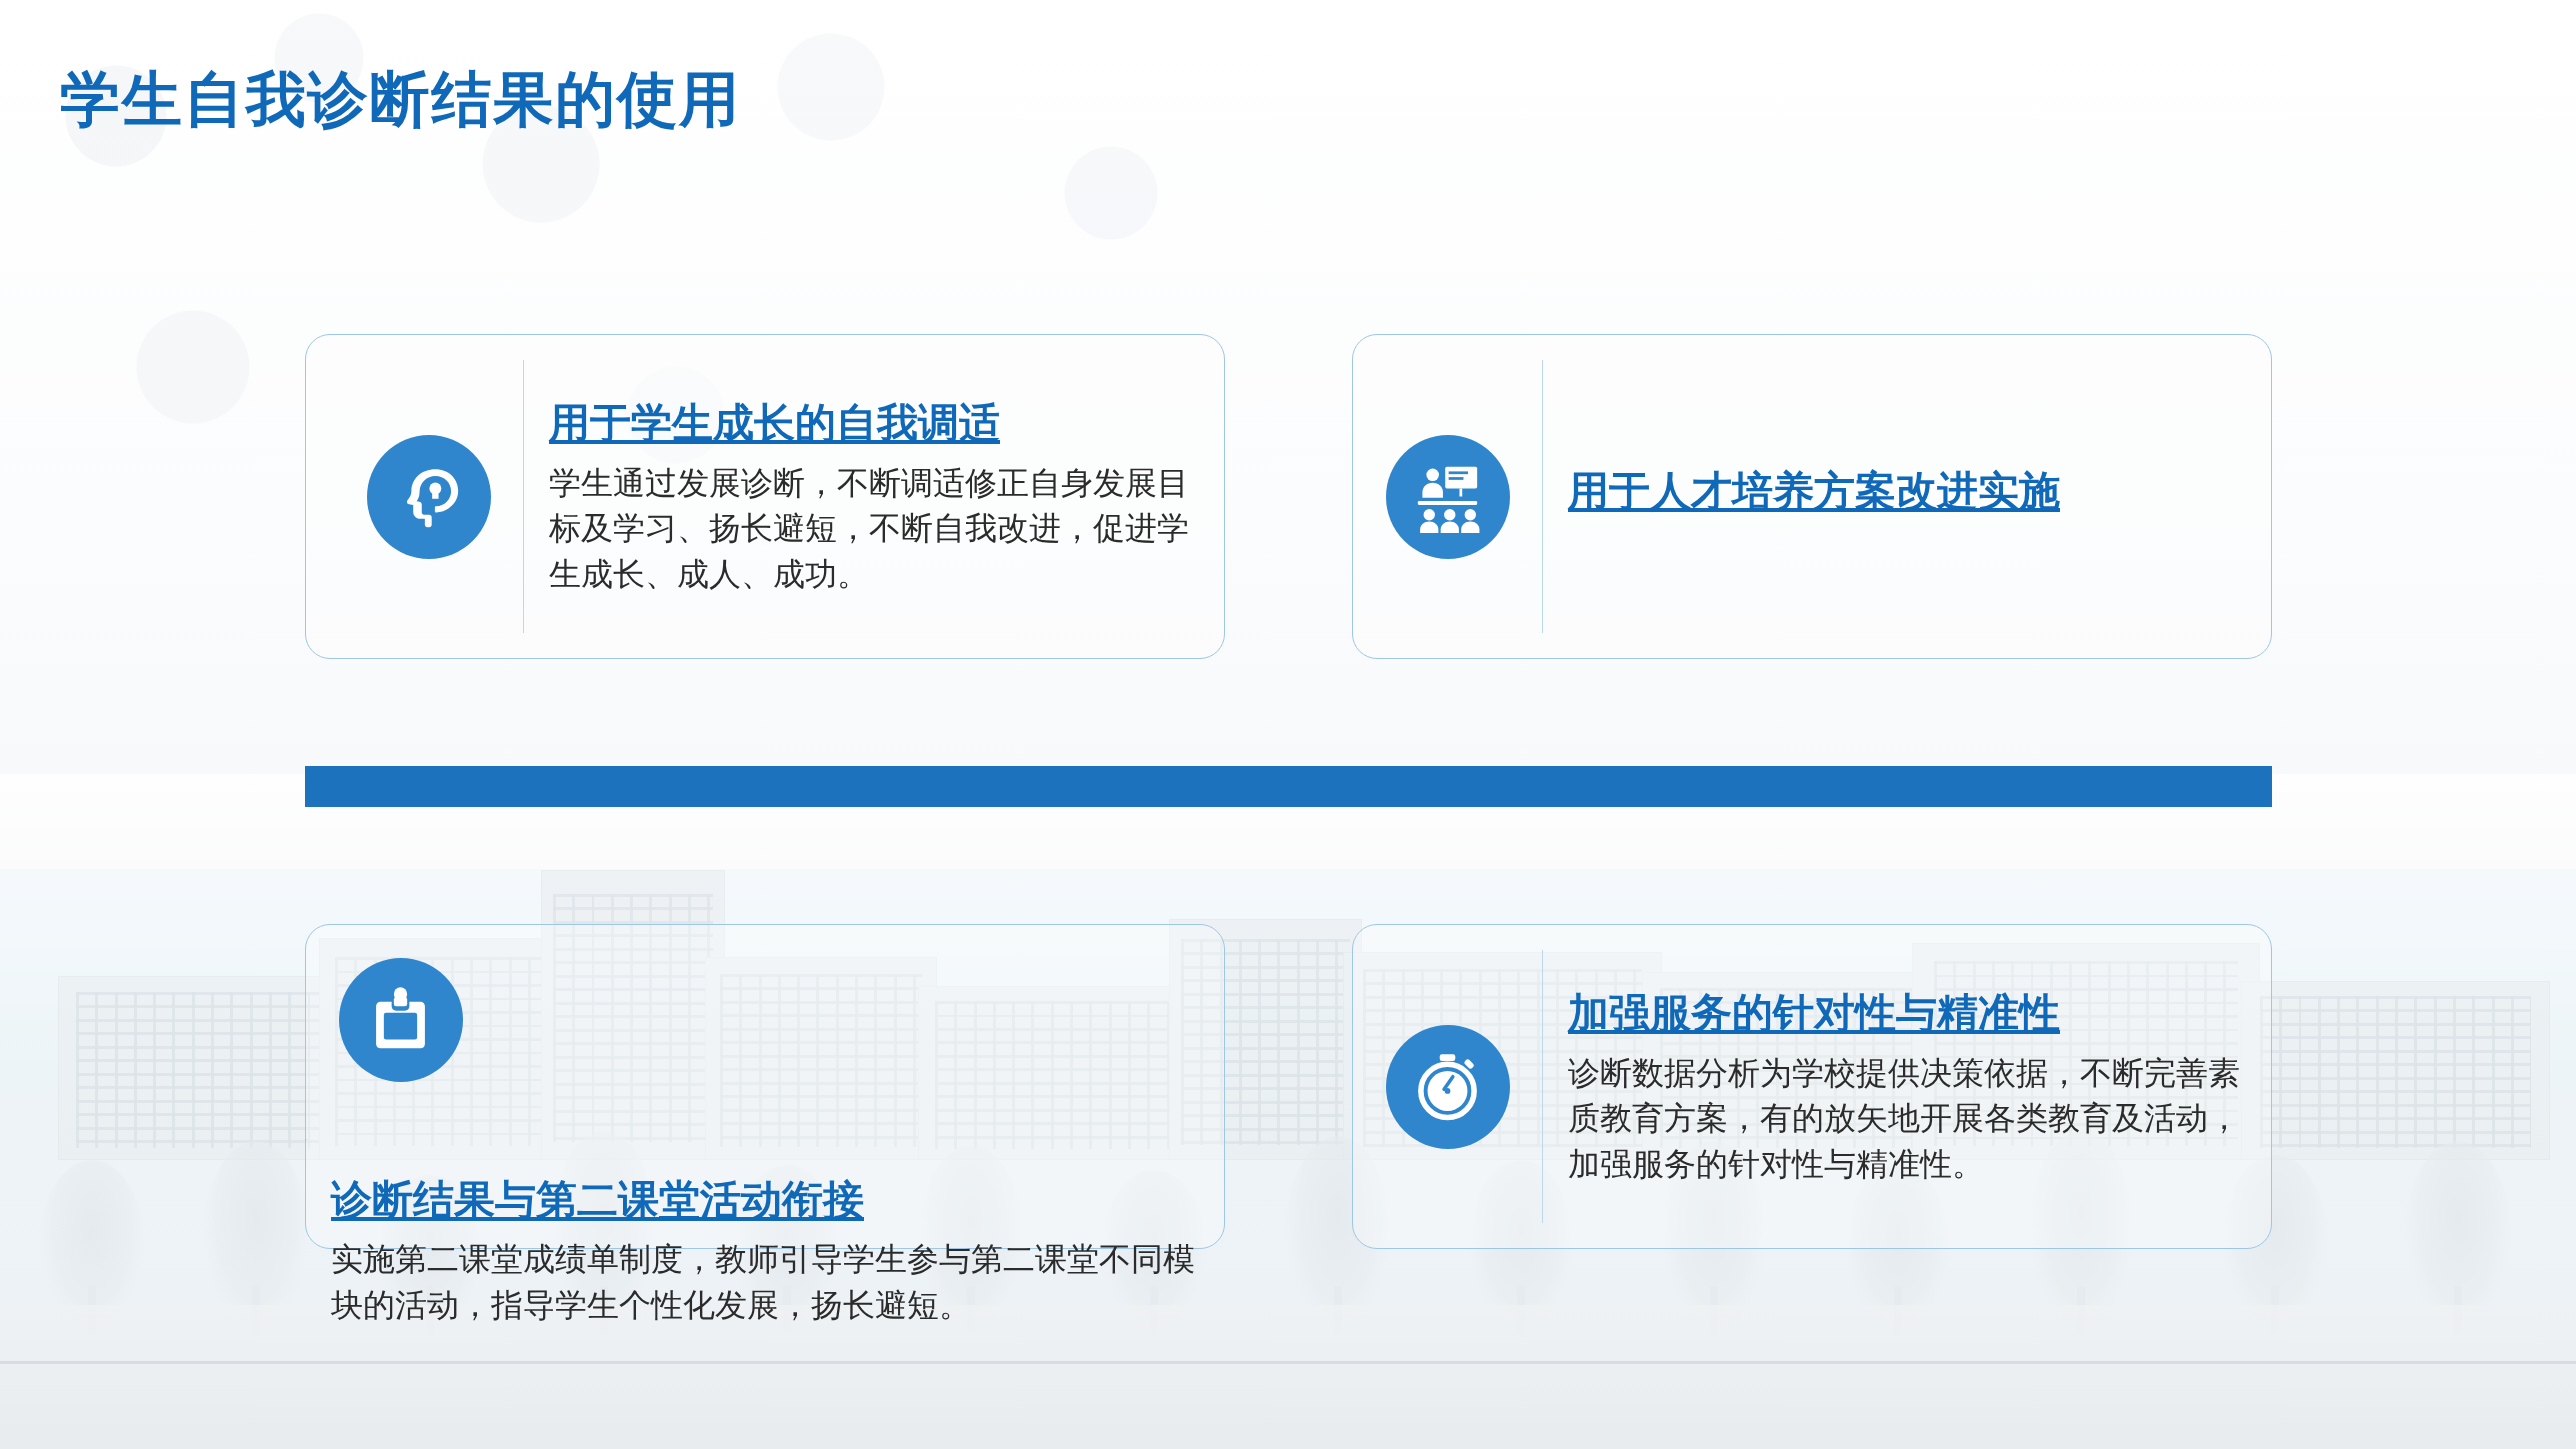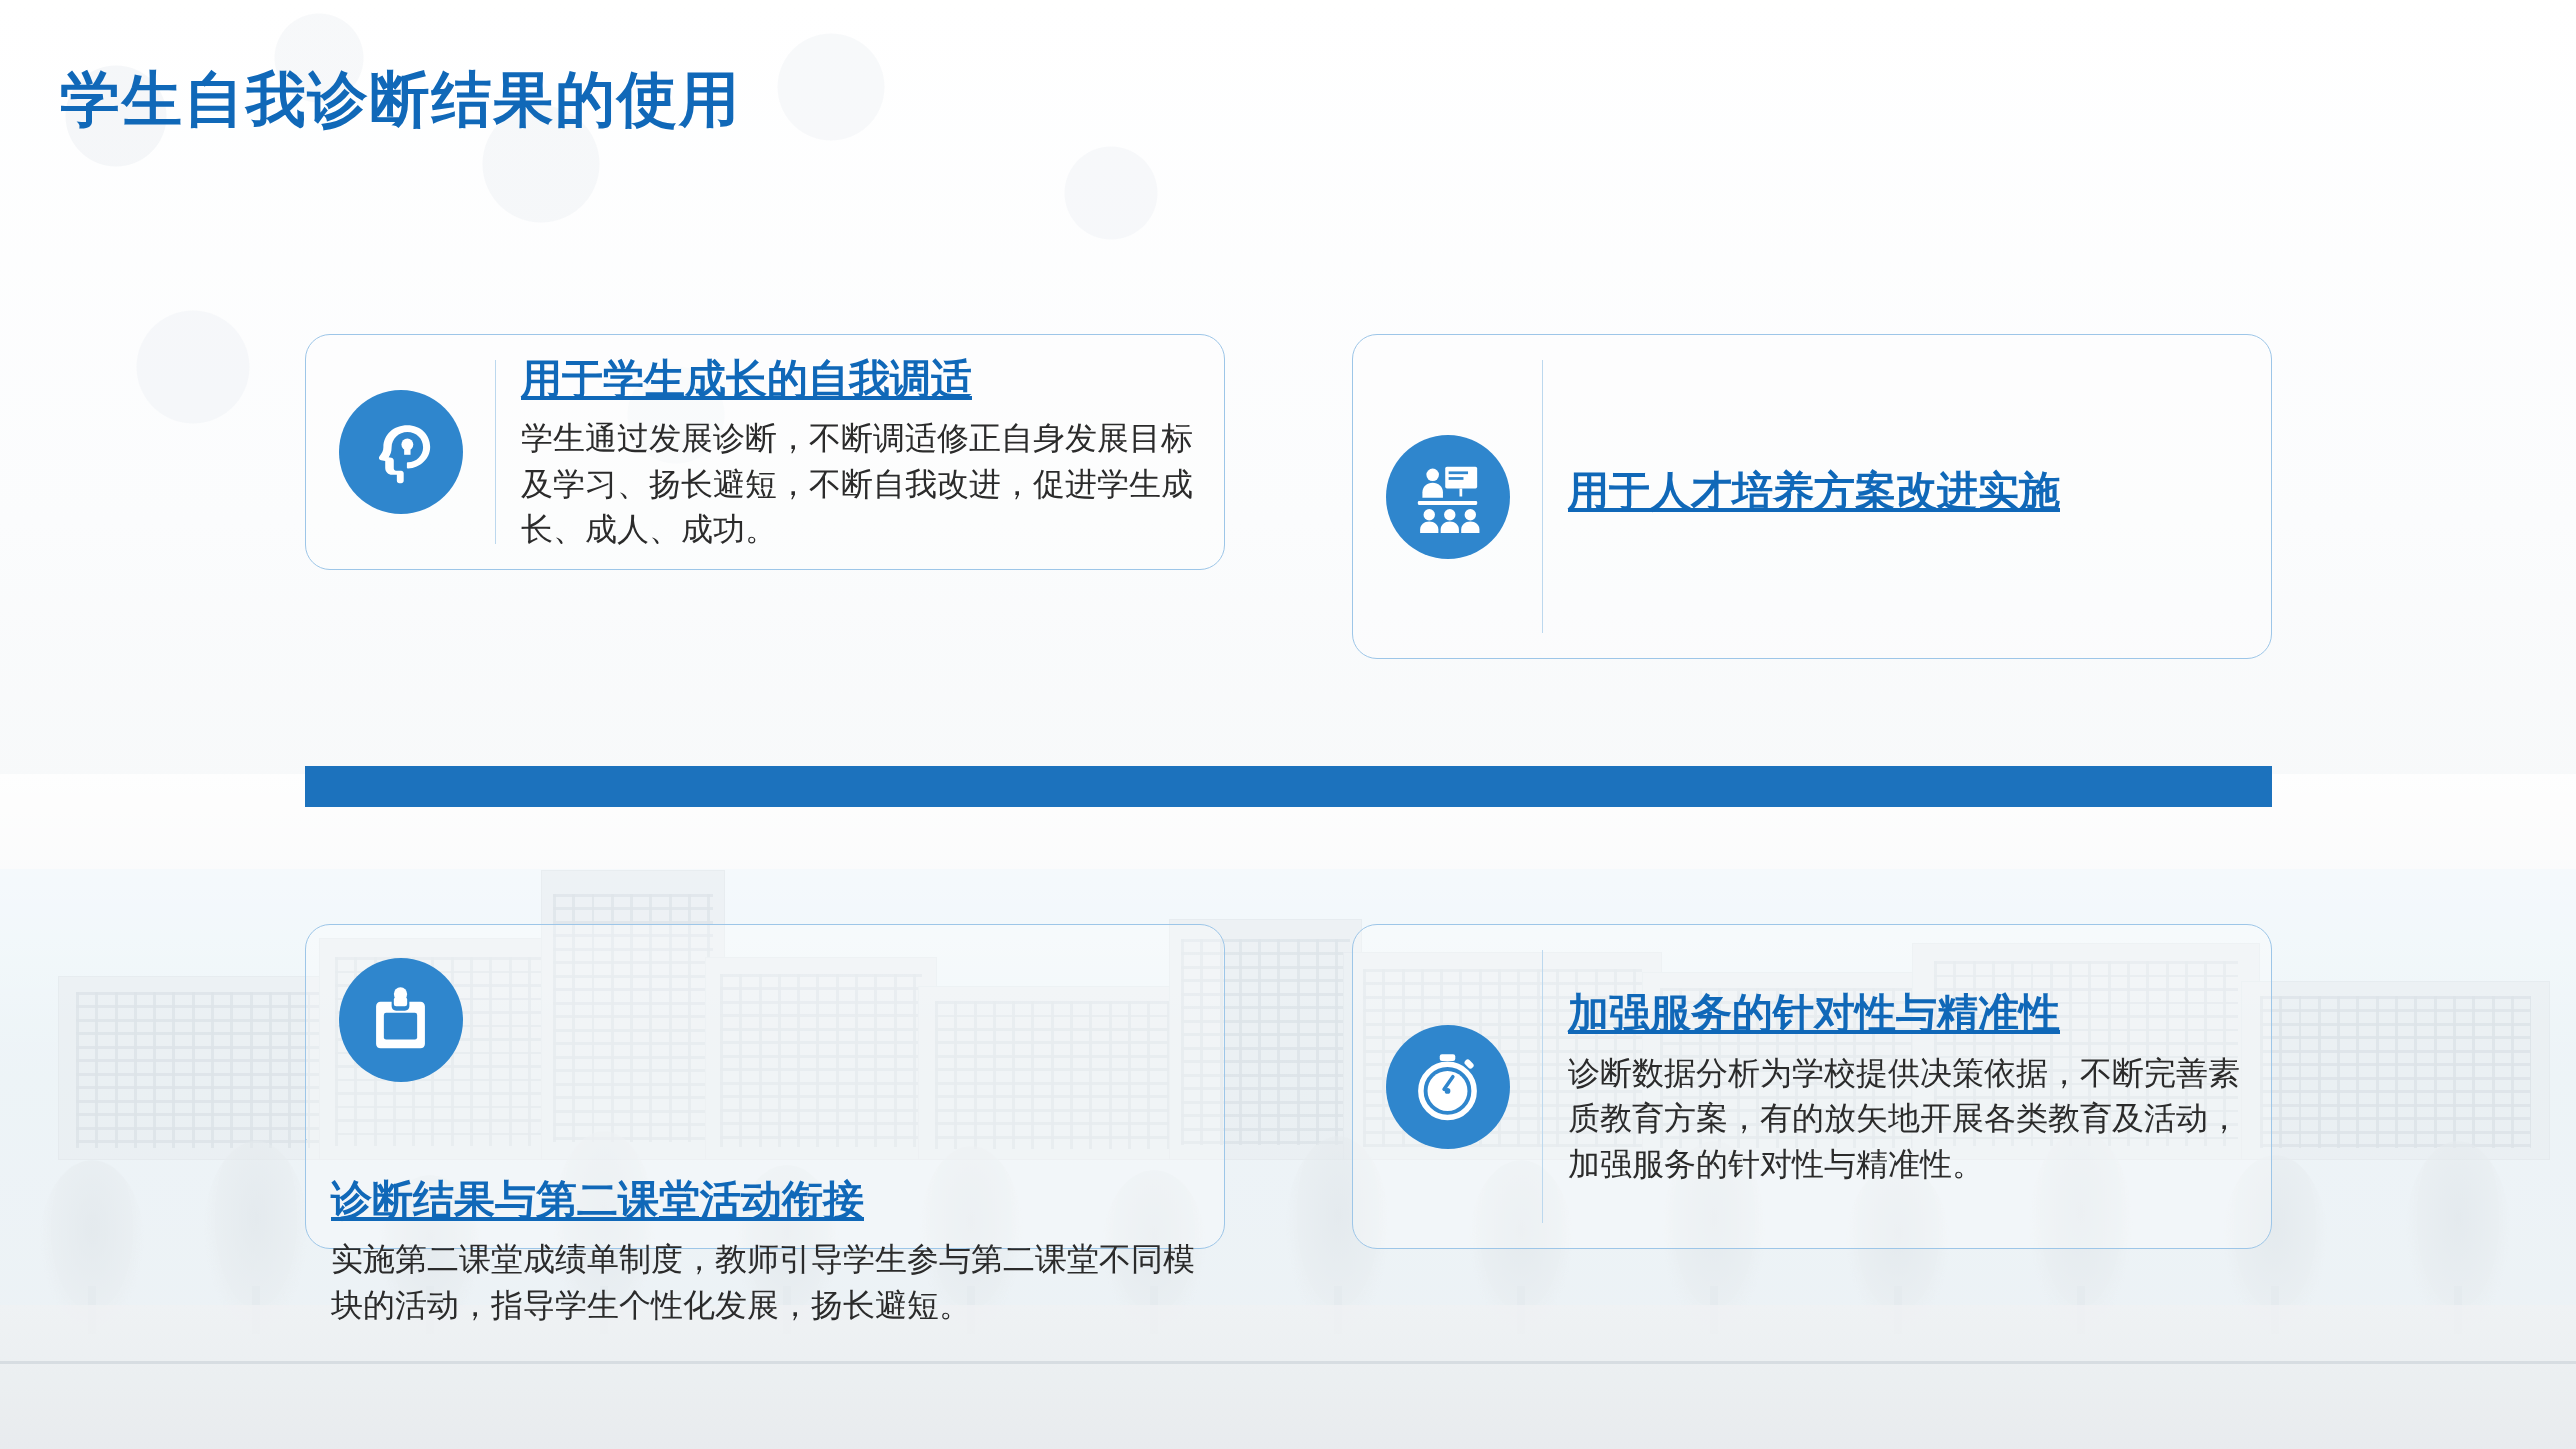--- a/index.html
+++ b/index.html
@@ -202,21 +202,21 @@
     background: #2f86cd;
     display: flex;
     align-items: center;
     justify-content: center;
   }
   .icon-circle svg {
     display: block;
   }
 
   
-  #card-1 { left: 305px;  top: 334px;  width: 920px;  height: 236px; }
+  #card-1 { left: 305px;  top: 334px;  width: 920px;  height: 325px; padding-left: 28px; }
   #card-2 { left: 1352px; top: 334px;  width: 920px;  height: 325px; justify-content: space-between; }
   #card-3 { left: 305px;  top: 924px;  width: 920px;  height: 325px; flex-direction: column; }
   #card-4 { left: 1352px; top: 924px;  width: 920px;  height: 325px; }
 
   #card-1 .card-heading, #card-3 .card-heading { text-align: left; }
 </style>
 </head>
 <body>
 
 <div id="slide">

